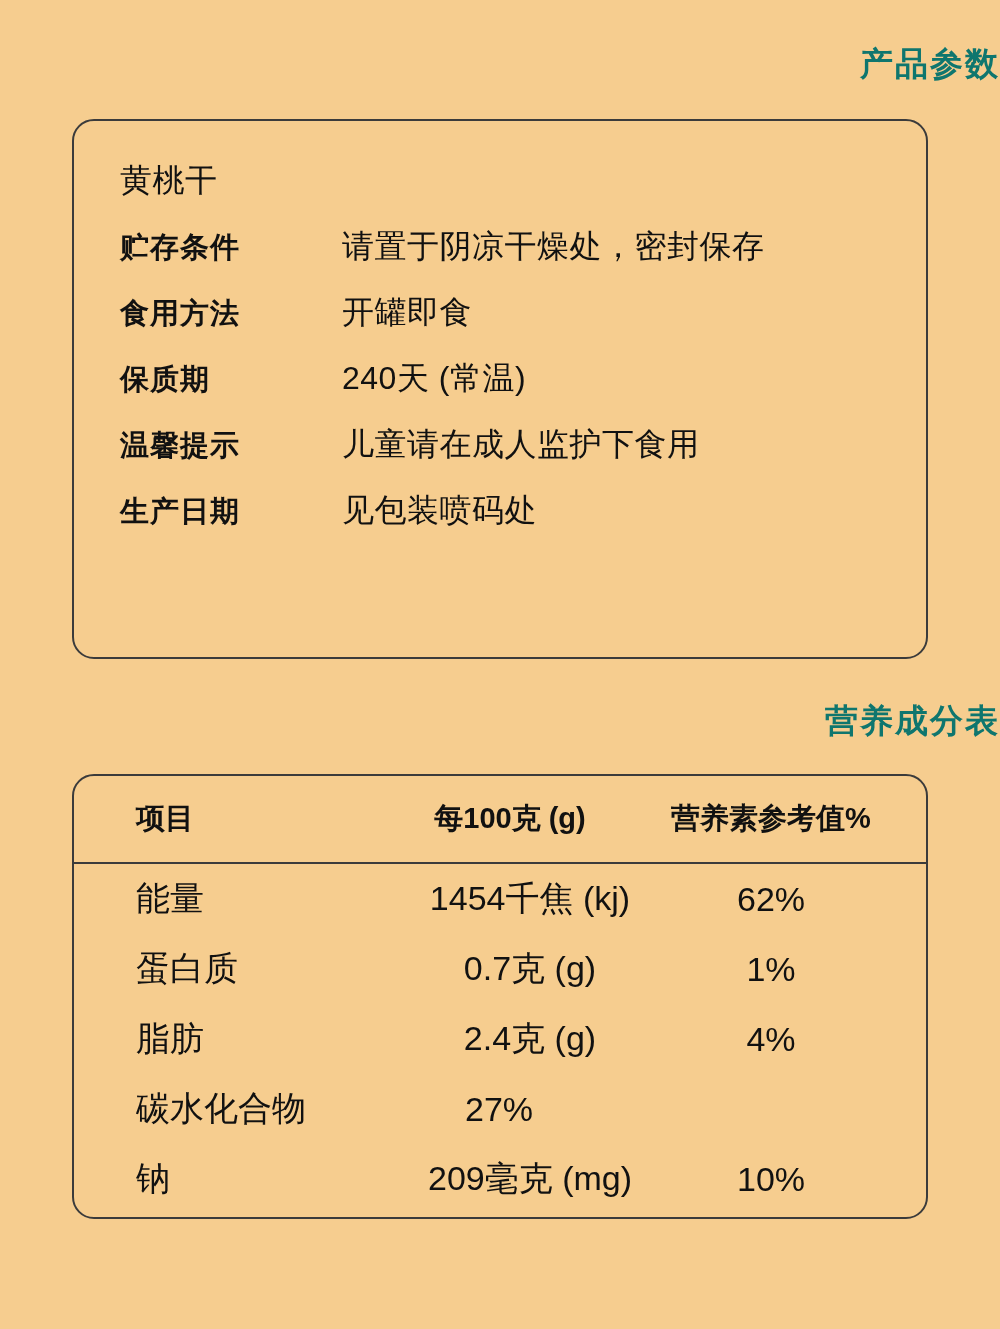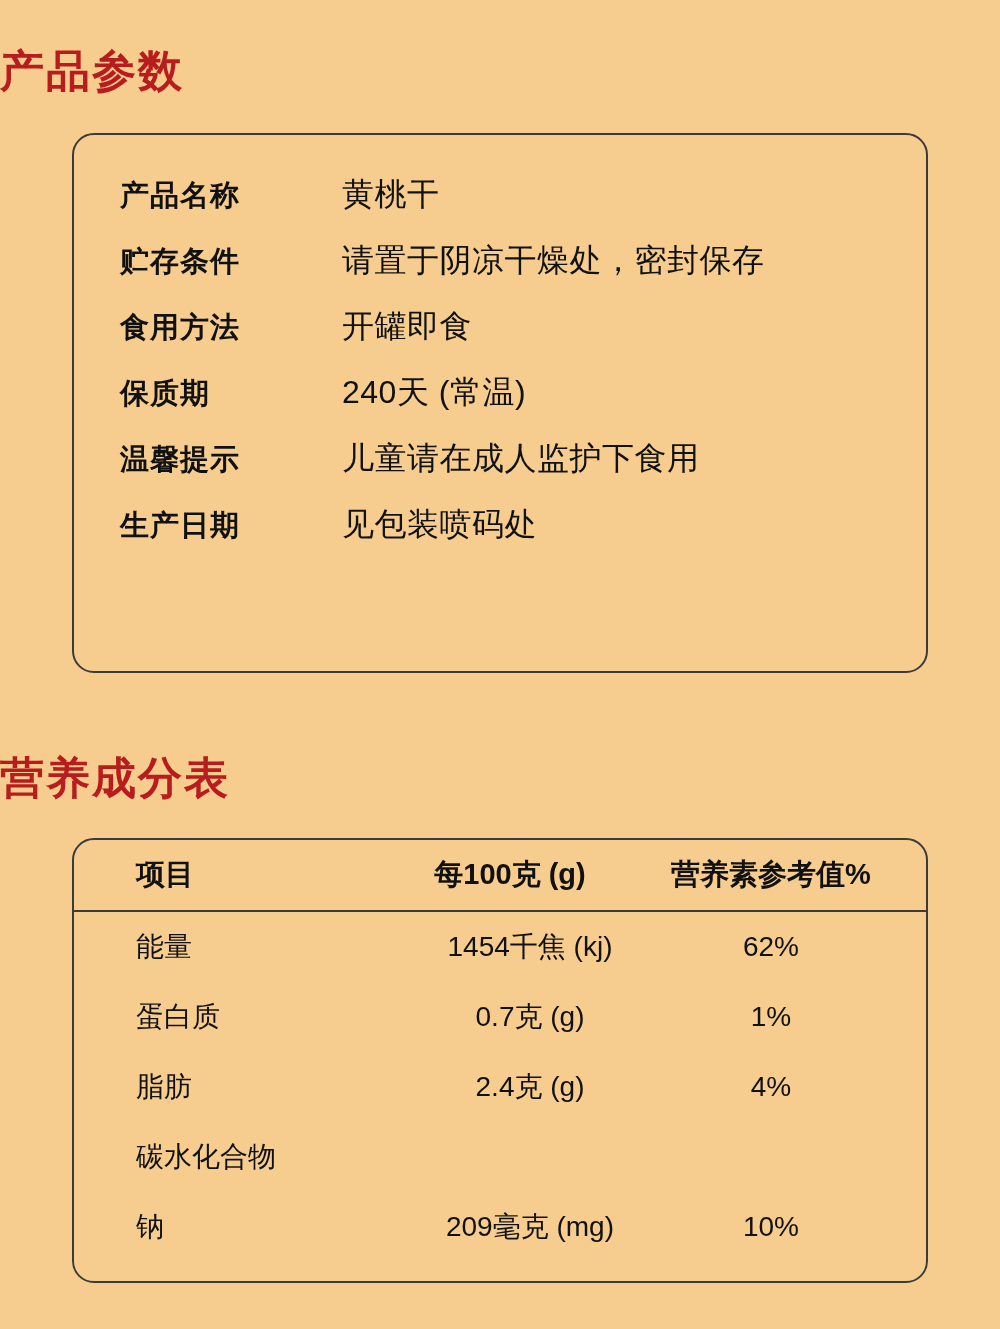--- a/index.html
+++ b/index.html
@@ -15,25 +15,25 @@
     overflow: hidden;
   }
   .page {
     width: 1000px;
     height: 1329px;
     box-sizing: border-box;
     padding: 0;
     position: relative;
   }
   .section-title {
-    text-align: left;
-    font-size: 44px;
+    text-align: right;
+    font-size: 33px;
     font-weight: bold;
     letter-spacing: 2px;
-    color: #b91c1c;
+    color: #0f766e;
   }
   #params-title {
     padding-top: 42px;
   }
   .card {
     border: 2px solid #3b3b3b;
     border-radius: 22px;
     box-sizing: border-box;
   }
   #params-card {
@@ -53,33 +53,33 @@
     font-weight: bold;
     color: #111;
     letter-spacing: 1px;
   }
   .param-value {
     font-size: 32px;
     color: #111;
     letter-spacing: 0.5px;
   }
   #nutrition-title {
-    padding-top: 76px;
+    padding-top: 40px;
   }
   #nutrition-card {
     margin: 30px 72px 0 72px;
     height: 445px;
     padding: 0;
   }
   .nut-head {
     display: flex;
     align-items: center;
     height: 70px;
     border-bottom: 2px solid #3b3b3b;
-    padding: 0 30px;
+    padding: 8px 30px;
   }
   .nut-row {
     display: flex;
     align-items: center;
     height: 70px;
     padding: 0 30px;
   }
   .col-item {
     flex: 0 0 270px;
     padding-left: 32px;
@@ -100,36 +100,35 @@
   .nut-head .col-val,
   .nut-head .col-nrv {
     font-size: 29px;
     font-weight: bold;
     color: #111;
   }
   .nut-head .col-val { text-align: center; padding-left: 0; }
   .nut-row .col-item,
   .nut-row .col-val,
   .nut-row .col-nrv {
-    font-size: 28px;
+    font-size: 34px;
     color: #111;
   }
   .nut-row .col-val { text-align: center; padding-left: 40px; }
 </style>
 </head>
 <body style="background: rgb(246, 205, 143);">
 
 <div class="page">
 
   <div class="section-title" id="params-title">产品参数</div>
 
   <div class="card" id="params-card">
 
     <div class="param-row">
-      <div class="param-label">产品名称</div>
       <div class="param-value">黄桃干</div>
     </div>
 
 
     <div class="param-row">
       <div class="param-label">贮存条件</div>
       <div class="param-value">请置于阴凉干燥处，密封保存</div>
     </div>
 
     <div class="param-row">
@@ -177,20 +176,21 @@
     </div>
 
     <div class="nut-row">
       <div class="col-item">脂肪</div>
       <div class="col-val">2.4克 (g)</div>
       <div class="col-nrv">4%</div>
     </div>
 
     <div class="nut-row">
       <div class="col-item">碳水化合物</div>
+      <div class="col-nrv">27%</div>
     </div>
 
     <div class="nut-row">
       <div class="col-item">钠</div>
       <div class="col-val">209毫克 (mg)</div>
       <div class="col-nrv">10%</div>
     </div>
 
   </div>
 

